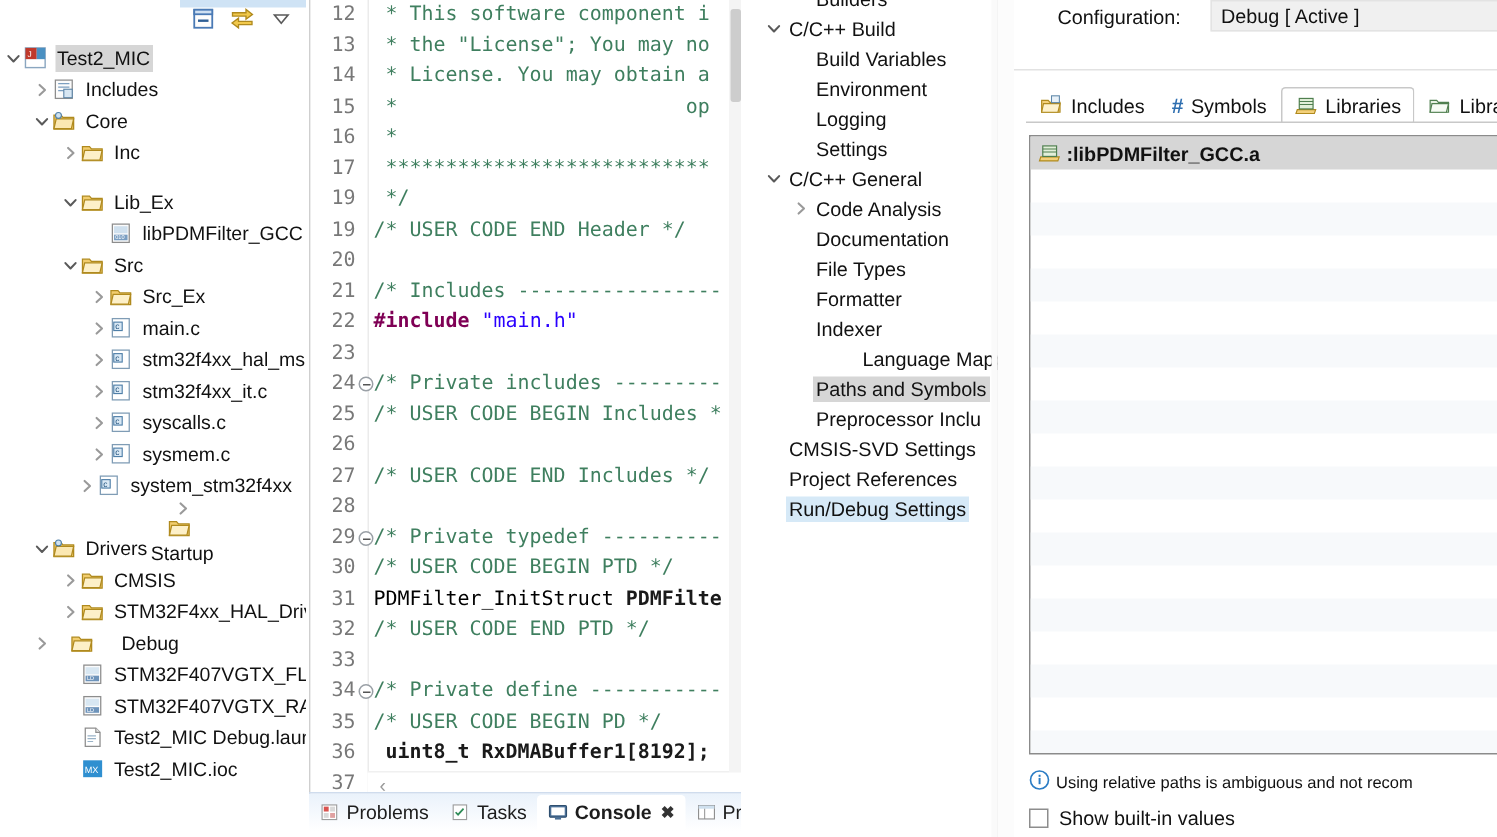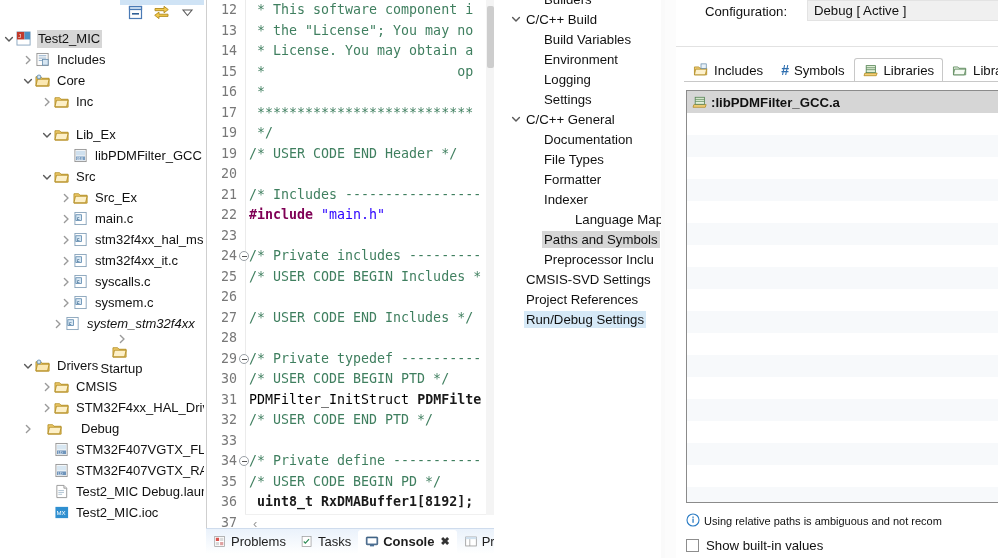--- a/index.html
+++ b/index.html
@@ -398,21 +398,21 @@
               <path d="M3.4 1.6 L7 5 L3.4 8.4" fill="none" stroke="#9a9a9a" stroke-width="1.4" stroke-linecap="round" stroke-linejoin="round"></path>
             </svg>
           </span>
           <span class="tico"><svg width="16" height="15" viewBox="0 0 17 16">
               <rect x="2" y="1.5" width="12" height="13" fill="#ffffff" stroke="#7f9cb5" stroke-width="0.9"></rect>
               <rect x="3" y="4" width="6" height="6" fill="#d9e8f4" stroke="#4f7fa8" stroke-width="0.8"></rect>
               <text x="4" y="9.2" font-size="6" fill="#1c4f7c" font-family="sans-serif">c</text>
             </svg></span>
           <span class="tlabel">sysmem.c</span>
         </div>
-        <div class="trow" style="padding-left: 51px; font-style: italic;">
+        <div class="trow" style="padding-left: 51px;">
           <span class="twist">
             <svg width="10" height="10" viewBox="0 0 10 10">
               <path d="M3.4 1.6 L7 5 L3.4 8.4" fill="none" stroke="#9a9a9a" stroke-width="1.4" stroke-linecap="round" stroke-linejoin="round"></path>
             </svg>
           </span>
           <span class="tico"><svg width="16" height="15" viewBox="0 0 17 16">
               <rect x="2" y="1.5" width="12" height="13" fill="#ffffff" stroke="#7f9cb5" stroke-width="0.9"></rect>
               <rect x="3" y="4" width="6" height="6" fill="#d9e8f4" stroke="#4f7fa8" stroke-width="0.8"></rect>
               <text x="4" y="9.2" font-size="6" fill="#1c4f7c" font-family="sans-serif">c</text>
             </svg></span>
@@ -646,20 +646,28 @@
         <div class="prow" style="padding-left: 8px;">
           <span class="parrow">
             <svg width="10" height="10" viewBox="0 0 10 10">
               <path d="M1.6 3.4 L5 7 L8.4 3.4" fill="none" stroke="#5a5a5a" stroke-width="1.4" stroke-linecap="round" stroke-linejoin="round"></path>
             </svg>
           </span>
           <span class="plabel">C/C++ General</span>
         </div>
         <div class="prow" style="padding-left: 26px;">
           <span class="parrow">
+            <svg width="10" height="10" viewBox="0 0 10 10">
+              <path d="M3.4 1.6 L7 5 L3.4 8.4" fill="none" stroke="#9a9a9a" stroke-width="1.4" stroke-linecap="round" stroke-linejoin="round"></path>
+            </svg>
+          </span>
+          <span class="plabel">Code Analysis</span>
+        </div>
+        <div class="prow" style="padding-left: 26px;">
+          <span class="parrow">
             <svg width="10" height="10" viewBox="0 0 10 10"></svg>
           </span>
           <span class="plabel">Documentation</span>
         </div>
         <div class="prow" style="padding-left: 26px;">
           <span class="parrow">
             <svg width="10" height="10" viewBox="0 0 10 10"></svg>
           </span>
           <span class="plabel">File Types</span>
         </div>

